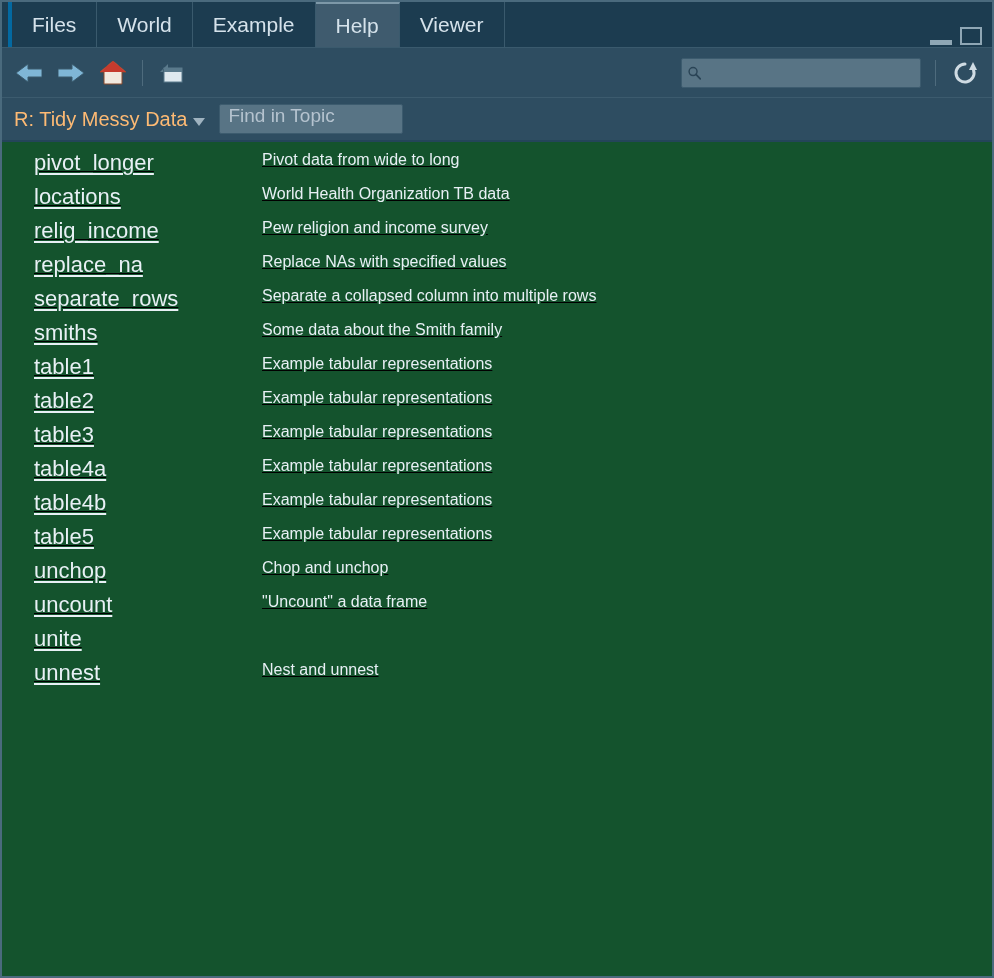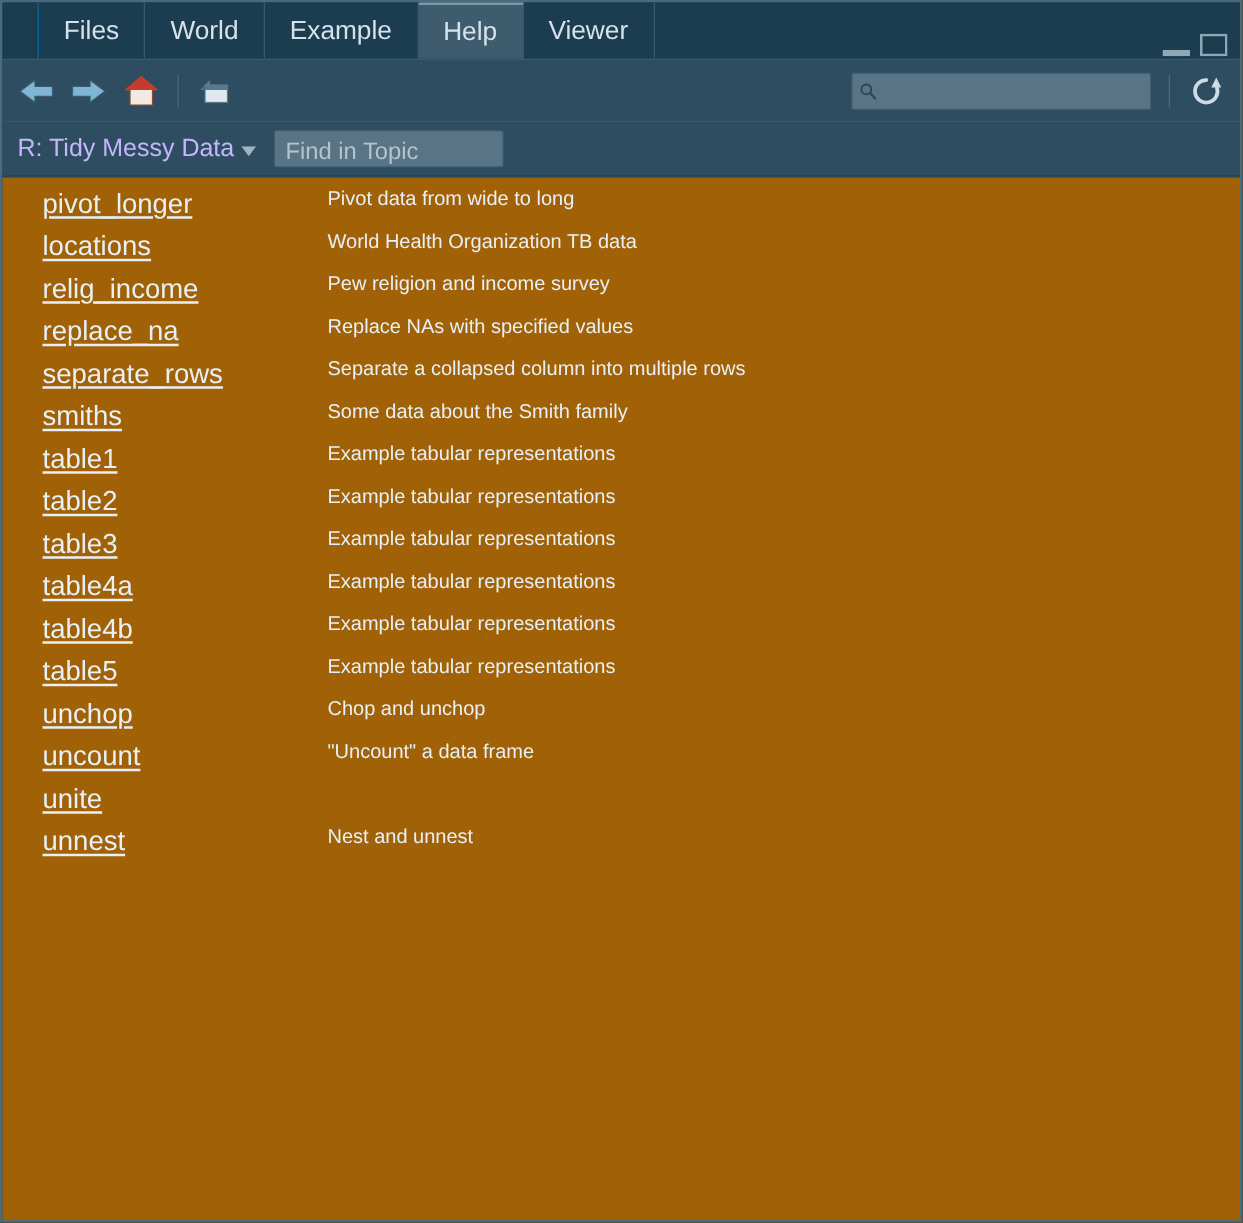--- a/index.html
+++ b/index.html
@@ -2,43 +2,43 @@
 <html><head>
 <meta charset="utf-8">
 <style>
   * { box-sizing: border-box; margin: 0; padding: 0; }
   html, body { width: 994px; height: 978px; font-family: "Helvetica Neue", Arial, sans-serif; background: #16384a; }
   .frame { width: 994px; height: 978px; background: #18384a; border: 2px solid #4a6a7d; display: flex; flex-direction: column; }
 
   
   .tabbar { height: 46px; background: #1c3c50; border-bottom: 1px solid #3a5a6d; display: flex; align-items: stretch; padding-left: 6px; position: relative; }
   .tab { display: flex; align-items: center; padding: 0 20px; font-size: 21px; color: #d5e2eb; border-right: 1px solid #3a5a6d; cursor: pointer; }
-  .tab:first-child { border-left: 1px solid #0369a1; margin-left: 22px; }
+  .tab:first-child { border-left: 4px solid #0369a1; }
   .tab.active { background: #3f5b6e; border-top: 2px solid #7d98a8; }
   .winctrl { position: absolute; right: 10px; bottom: 2px; display: flex; gap: 8px; align-items: flex-end; }
   .winctrl svg { display: block; }
 
   
   .toolbar { height: 50px; background: #2e4d61; border-bottom: 1px solid #3c5b6e; display: flex; align-items: center; padding: 0 12px; gap: 12px; }
   .tool-btn { width: 30px; height: 30px; display: flex; align-items: center; justify-content: center; cursor: pointer; }
   .tool-sep { width: 1px; height: 26px; background: #4e6b7d; margin: 0 2px; }
   .spacer { flex: 1; }
   .search-box { width: 240px; height: 30px; background: #587485; border: 1px solid #3c5b6e; border-radius: 2px; display: flex; align-items: center; padding: 0 6px; gap: 6px; }
   .search-box input { flex: 1; background: transparent; border: none; outline: none; color: #e0eaf0; font-size: 16px; }
 
   
   .crumbbar { height: 44px; background: #2e4d61; border-bottom: 2px solid #24455a; display: flex; align-items: center; padding: 0 12px; gap: 14px; }
-  .crumb { color: #c4b5fd; font-size: 20px; display: flex; align-items: center; gap: 6px; }
+  .crumb { color: #fdba74; font-size: 20px; display: flex; align-items: center; gap: 6px; }
   .crumb-caret { display: inline-block; }
-  .find-box { width: 184px; height: 30px; background: #587485; border: 1px solid #3c5b6e; border-radius: 2px; display: flex; align-items: flex-end; padding: 0 8px; }
+  .find-box { width: 184px; height: 30px; background: #587485; border: 1px solid #3c5b6e; border-radius: 2px; display: flex; align-items: flex-start; padding: 0 8px; }
   .find-box input { flex: 1; background: transparent; border: none; outline: none; color: #c7d4de; font-size: 19px; }
   .find-box input::placeholder { color: #b5c3cf; }
 
   
-  .content { flex: 1; background: #a16207; overflow: auto; padding: 4px 0 0 0; }
+  .content { flex: 1; background: #14532d; overflow: auto; padding: 4px 0 0 0; text-decoration: underline; }
   .row { display: flex; align-items: flex-start; padding: 4px 20px 4px 32px; gap: 10px; }
   .fn { width: 218px; flex: 0 0 218px; }
   .fn a { color: #e8f0f5; font-size: 22px; text-decoration: underline; text-underline-offset: 3px; text-decoration-thickness: 1.5px; cursor: pointer; }
   .desc { flex: 1; color: #e8f0f5; font-size: 16px; line-height: 1.3; }
 </style>
 </head>
 <body>
 
 <div class="frame">
 

